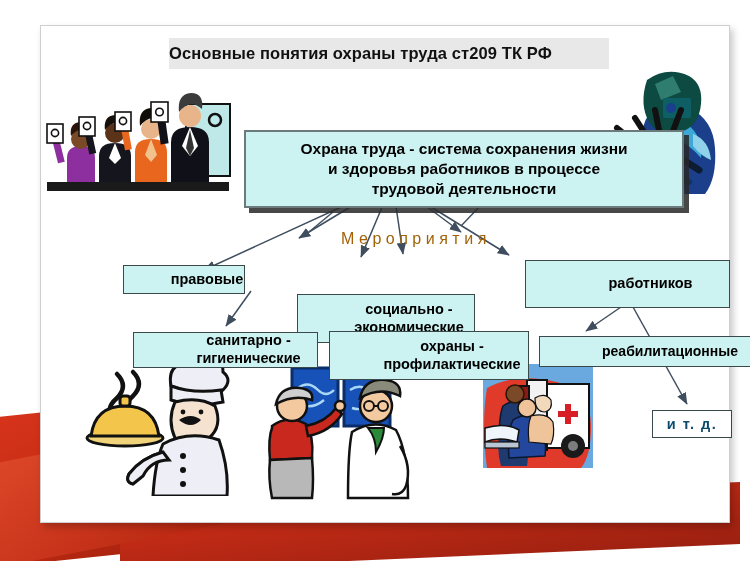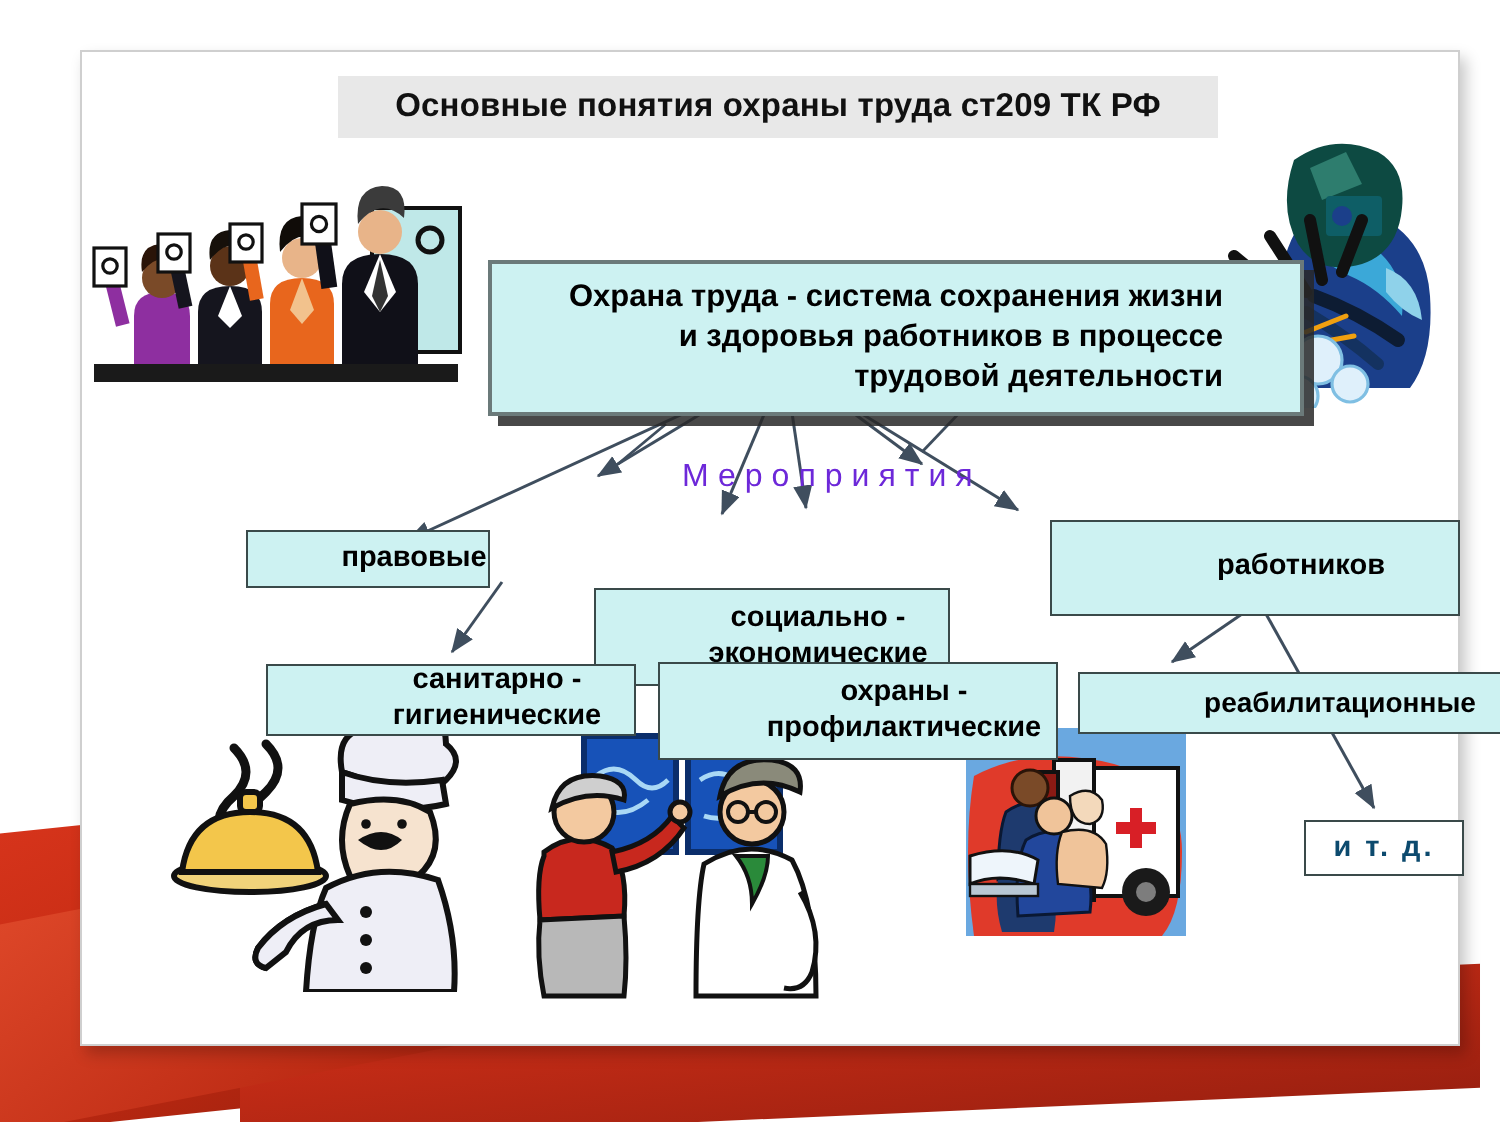--- a/index.html
+++ b/index.html
@@ -58,57 +58,57 @@
     border: 1px solid #cfcfcf;
     box-shadow: 3px 4px 7px rgba(0,0,0,0.22);
   }
 
   
   .title-band {
     position: absolute;
     left: 128px; top: 12px;
     width: 440px; height: 31px;
     background: #e8e8e8;
-    display: flex; align-items: center; justify-content: center;
+    display: flex; align-items: center; justify-content: flex-start;
   }
   .title-band .t {
     font-size: 16.5px;
     font-weight: bold;
     color: #111111;
     letter-spacing: 0.1px;
     white-space: nowrap;
   }
 
   
   .main-box {
     position: absolute;
     left: 203px; top: 104px;
-    width: 408px; height: 78px;
+    width: 440px; height: 78px;
     background: #cdf2f2;
     border: 2px solid #6b7a7a;
     box-shadow: 5px 5px 0 rgba(40,40,40,0.85);
     display: flex; align-items: center; justify-content: center;
-    text-align: right;
+    text-align: center;
     box-sizing: border-box;
   }
   .main-box .t {
     font-size: 15.5px;
     font-weight: bold;
     color: #000000;
     line-height: 1.28;
     padding: 0 6px;
   }
 
   
   .meropr {
     position: absolute;
     left: 300px; top: 204px;
     font-size: 16px;
     font-weight: normal;
-    color: #6d28d9;
+    color: #a16207;
     letter-spacing: 4.5px;
     white-space: nowrap;
   }
 
   
   .cbox {
     position: absolute;
     background: #cdf2f2;
     border: 1.6px solid #3a4a4a;
     display: flex; align-items: center; justify-content: center;

